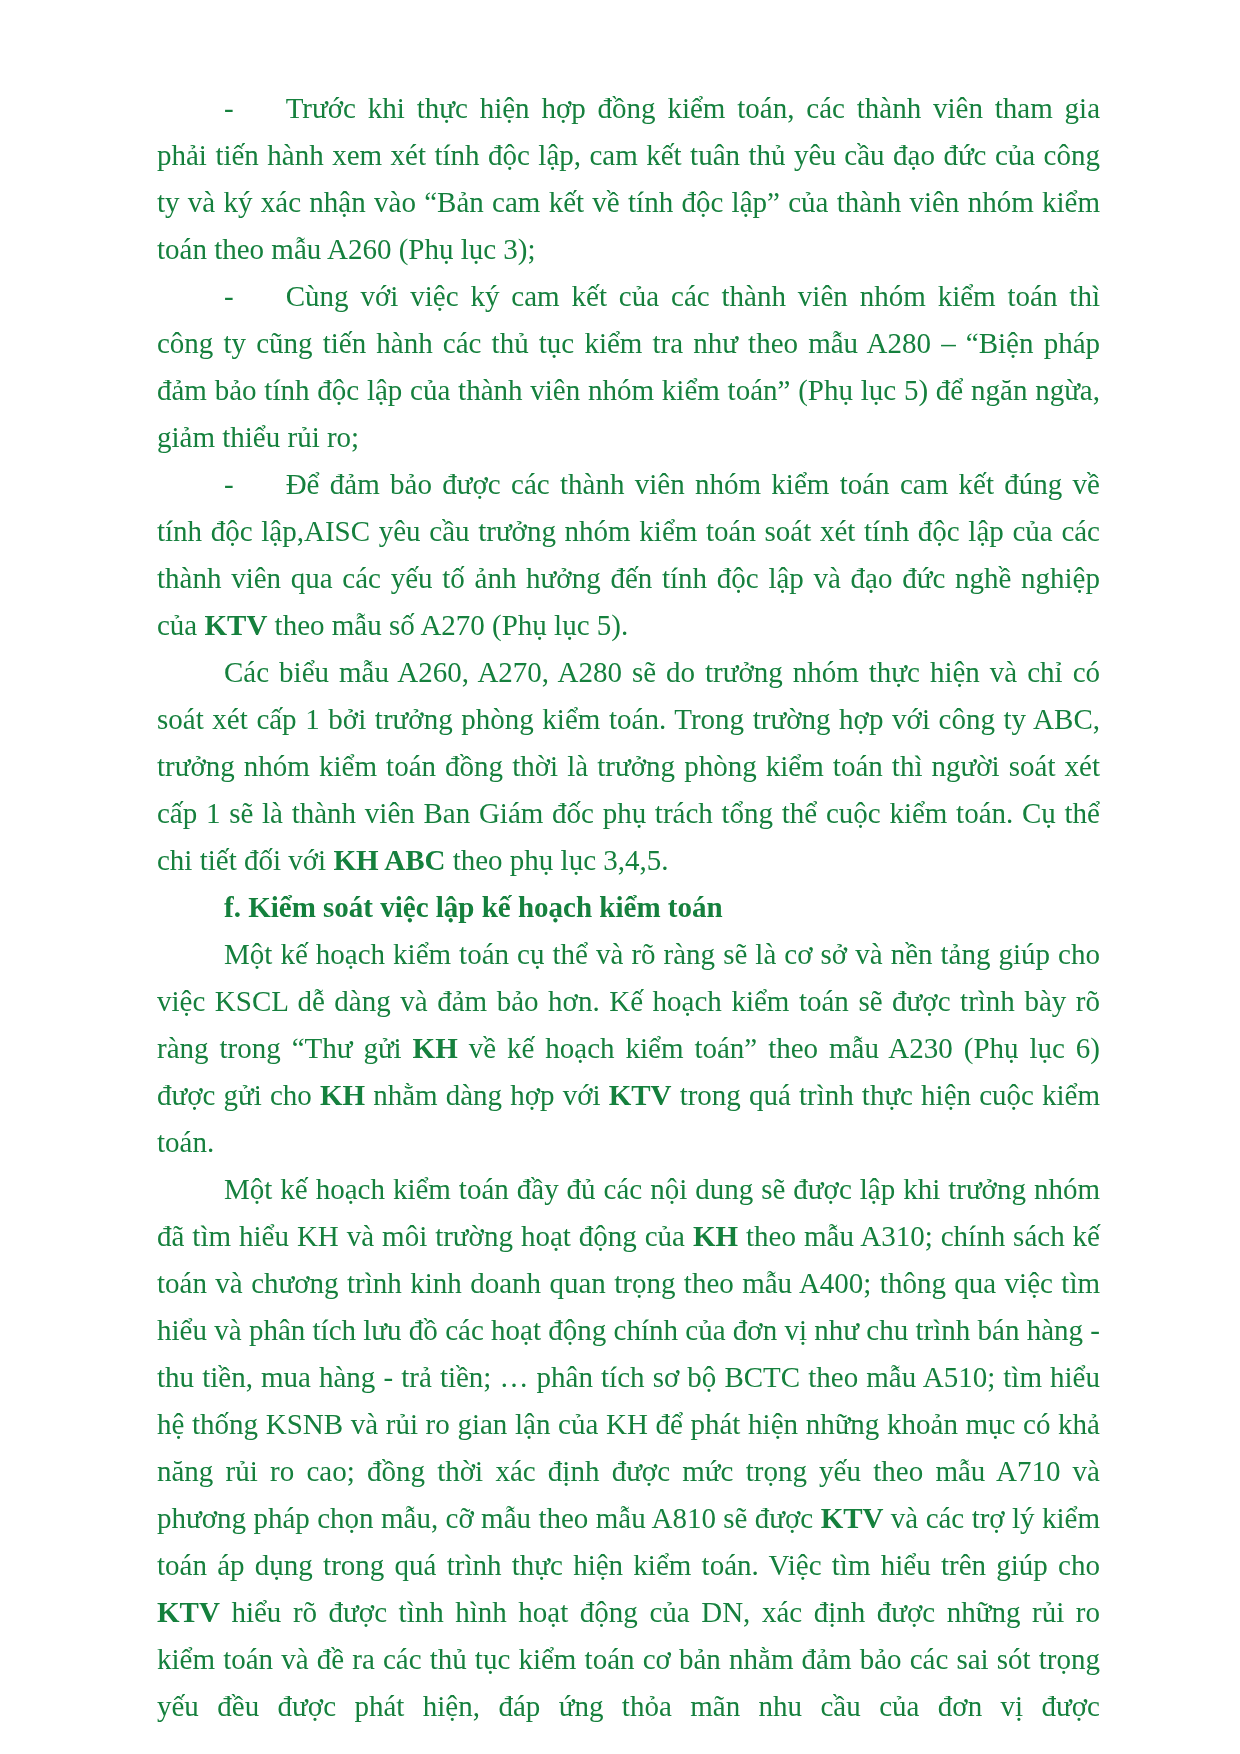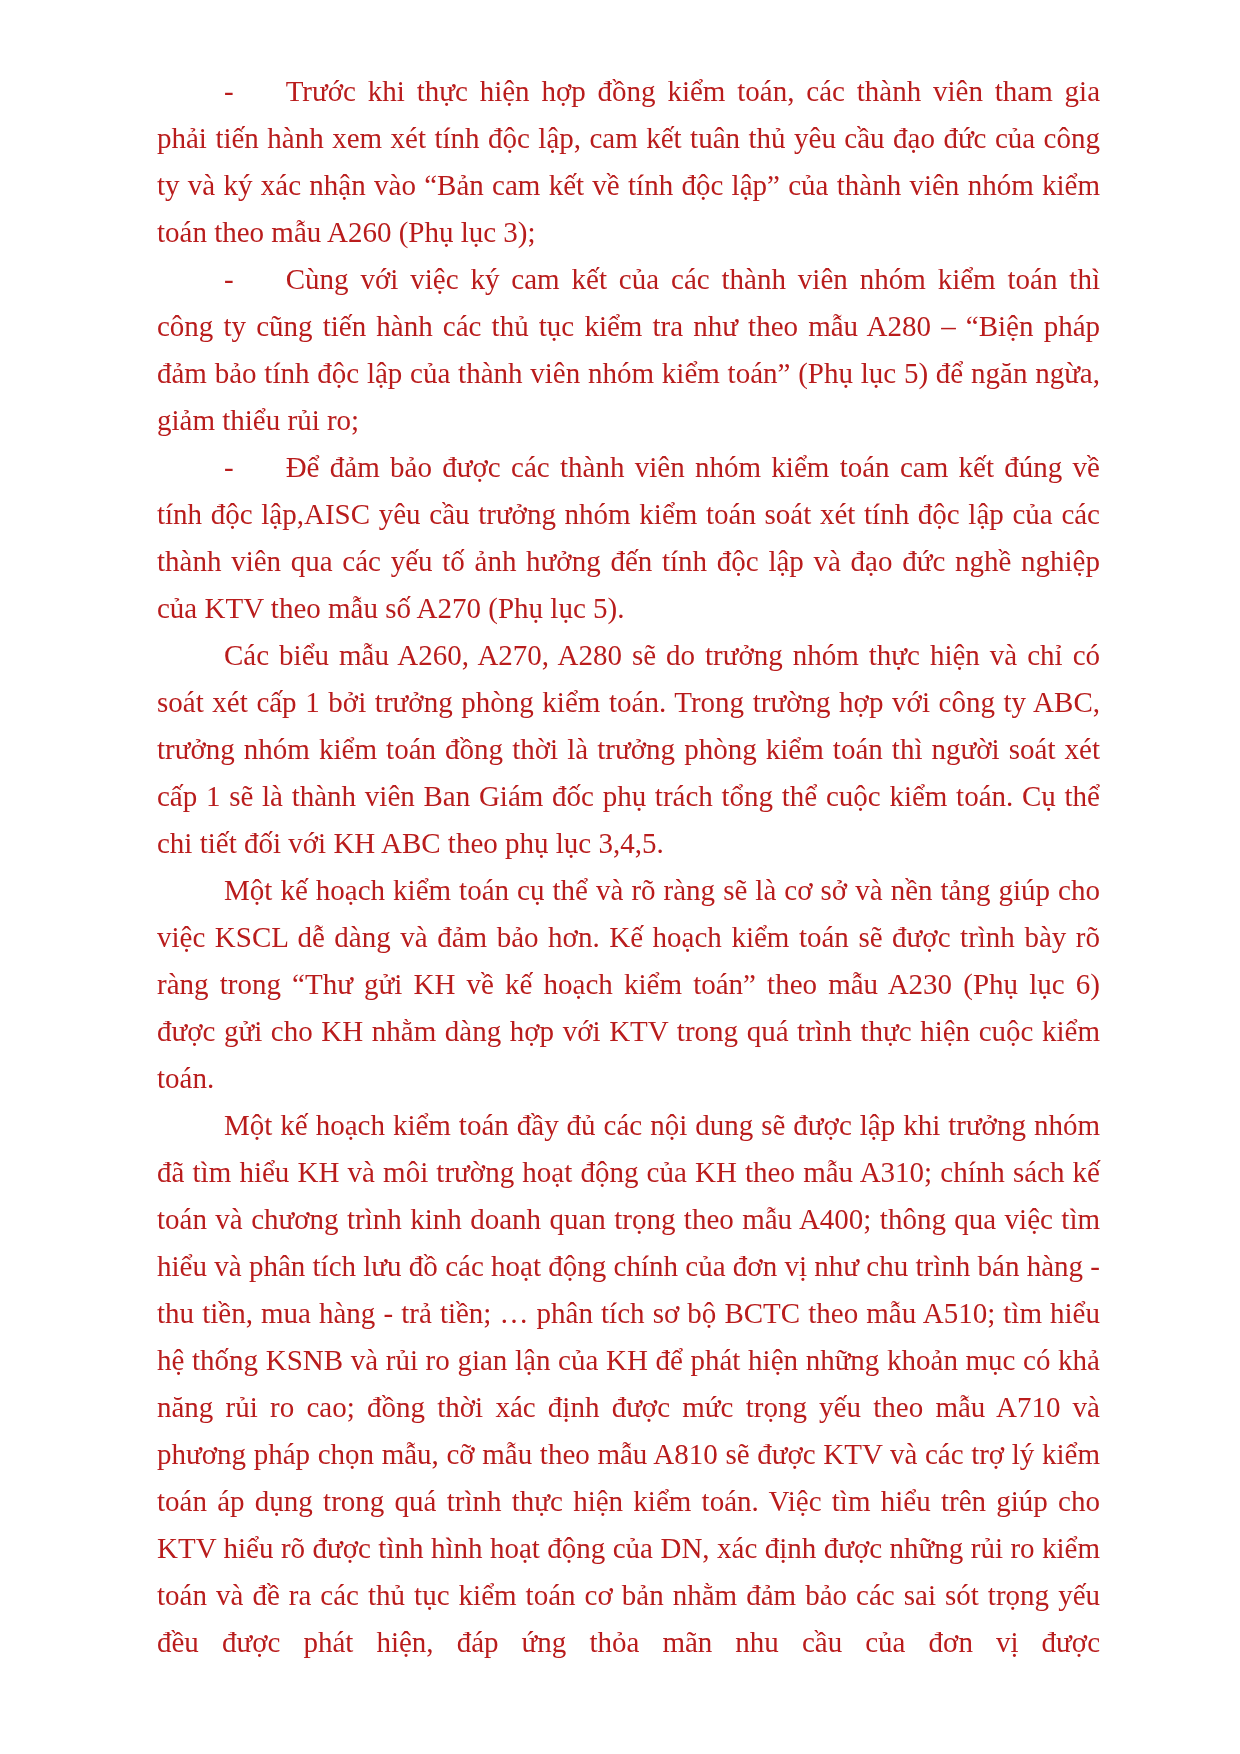--- a/index.html
+++ b/index.html
@@ -4,53 +4,54 @@
 <style>
   html, body {
     margin: 0;
     padding: 0;
     background: #ffffff;
   }
   .page {
     width: 1240px;
     height: 1754px;
     background: #ffffff;
-    color: #b91c1c;
+    color: #15803d;
     box-sizing: border-box;
-    padding: 68px 140px 0 157px;
+    padding: 85px 140px 0 157px;
     font-family: "Liberation Serif", "DejaVu Serif", serif;
     font-size: 29px;
     overflow: hidden;
   }
   .doc p {
     margin: 0;
     line-height: 47px;
     text-align: justify;
     text-indent: 67px;
   }
   .doc p.heading {
     font-weight: bold;
   }
   .doc p.cont {
     text-align-last: justify;
   }
   .doc b {
-    font-weight: normal;
+    font-weight: bold;
   }
   .gap {
     display: inline-block;
     width: 52px;
   }
 </style>
 </head>
 <body>
 
 <div class="page">
   <div class="doc" id="doc">
       <p><span>-</span><span class="gap"></span><span>Trước khi thực hiện hợp đồng kiểm toán, các thành viên tham gia phải tiến hành xem xét tính độc lập, cam kết tuân thủ yêu cầu đạo đức của công ty và ký xác nhận vào “Bản cam kết về tính độc lập” của thành viên nhóm kiểm toán theo mẫu A260 (Phụ lục 3);</span></p>
       <p><span>-</span><span class="gap"></span><span>Cùng với việc ký cam kết của các thành viên nhóm kiểm toán thì công ty cũng tiến hành các thủ tục kiểm tra như theo mẫu A280 – “Biện pháp đảm bảo tính độc lập của thành viên nhóm kiểm toán” (Phụ lục 5) để ngăn ngừa, giảm thiểu rủi ro;</span></p>
       <p><span>-</span><span class="gap"></span><span>Để đảm bảo được các thành viên nhóm kiểm toán cam kết đúng về tính độc lập,AISC yêu cầu trưởng nhóm kiểm toán soát xét tính độc lập của các thành viên qua các yếu tố ảnh hưởng đến tính độc lập và đạo đức nghề nghiệp của </span><b>KTV</b><span> theo mẫu số A270 (Phụ lục 5).</span></p>
       <p><span>Các biểu mẫu A260, A270, A280 sẽ do trưởng nhóm thực hiện và chỉ có soát xét cấp 1 bởi trưởng phòng kiểm toán. Trong trường hợp với công ty ABC, trưởng nhóm kiểm toán đồng thời là trưởng phòng kiểm toán thì người soát xét cấp 1 sẽ là thành viên Ban Giám đốc phụ trách tổng thể cuộc kiểm toán. Cụ thể chi tiết đối với </span><b>KH ABC</b><span> theo phụ lục 3,4,5.</span></p>
+      <p class="heading"><span>f. Kiểm soát việc lập kế hoạch kiểm toán</span></p>
       <p><span>Một kế hoạch kiểm toán cụ thể và rõ ràng sẽ là cơ sở và nền tảng giúp cho việc KSCL dễ dàng và đảm bảo hơn. Kế hoạch kiểm toán sẽ được trình bày rõ ràng trong “Thư gửi </span><b>KH</b><span> về kế hoạch kiểm toán” theo mẫu A230 (Phụ lục 6) được gửi cho </span><b>KH</b><span> nhằm dàng hợp với </span><b>KTV</b><span> trong quá trình thực hiện cuộc kiểm toán.</span></p>
       <p class="cont"><span>Một kế hoạch kiểm toán đầy đủ các nội dung sẽ được lập khi trưởng nhóm đã tìm hiểu KH và môi trường hoạt động của </span><b>KH</b><span> theo mẫu A310; chính sách kế toán và chương trình kinh doanh quan trọng theo mẫu A400; thông qua việc tìm hiểu và phân tích lưu đồ các hoạt động chính của đơn vị như chu trình bán hàng - thu tiền, mua hàng - trả tiền; … phân tích sơ bộ BCTC theo mẫu A510; tìm hiểu hệ thống KSNB và rủi ro gian lận của KH để phát hiện những khoản mục có khả năng rủi ro cao; đồng thời xác định được mức trọng yếu theo mẫu A710 và phương pháp chọn mẫu, cỡ mẫu theo mẫu A810 sẽ được </span><b>KTV</b><span> và các trợ lý kiểm toán áp dụng trong quá trình thực hiện kiểm toán. Việc tìm hiểu trên giúp cho </span><b>KTV</b><span> hiểu rõ được tình hình hoạt động của DN, xác định được những rủi ro kiểm toán và đề ra các thủ tục kiểm toán cơ bản nhằm đảm bảo các sai sót trọng yếu đều được phát hiện, đáp ứng thỏa mãn nhu cầu của đơn vị được</span></p>
     </div>
 
 </div>
 
 </body></html>

